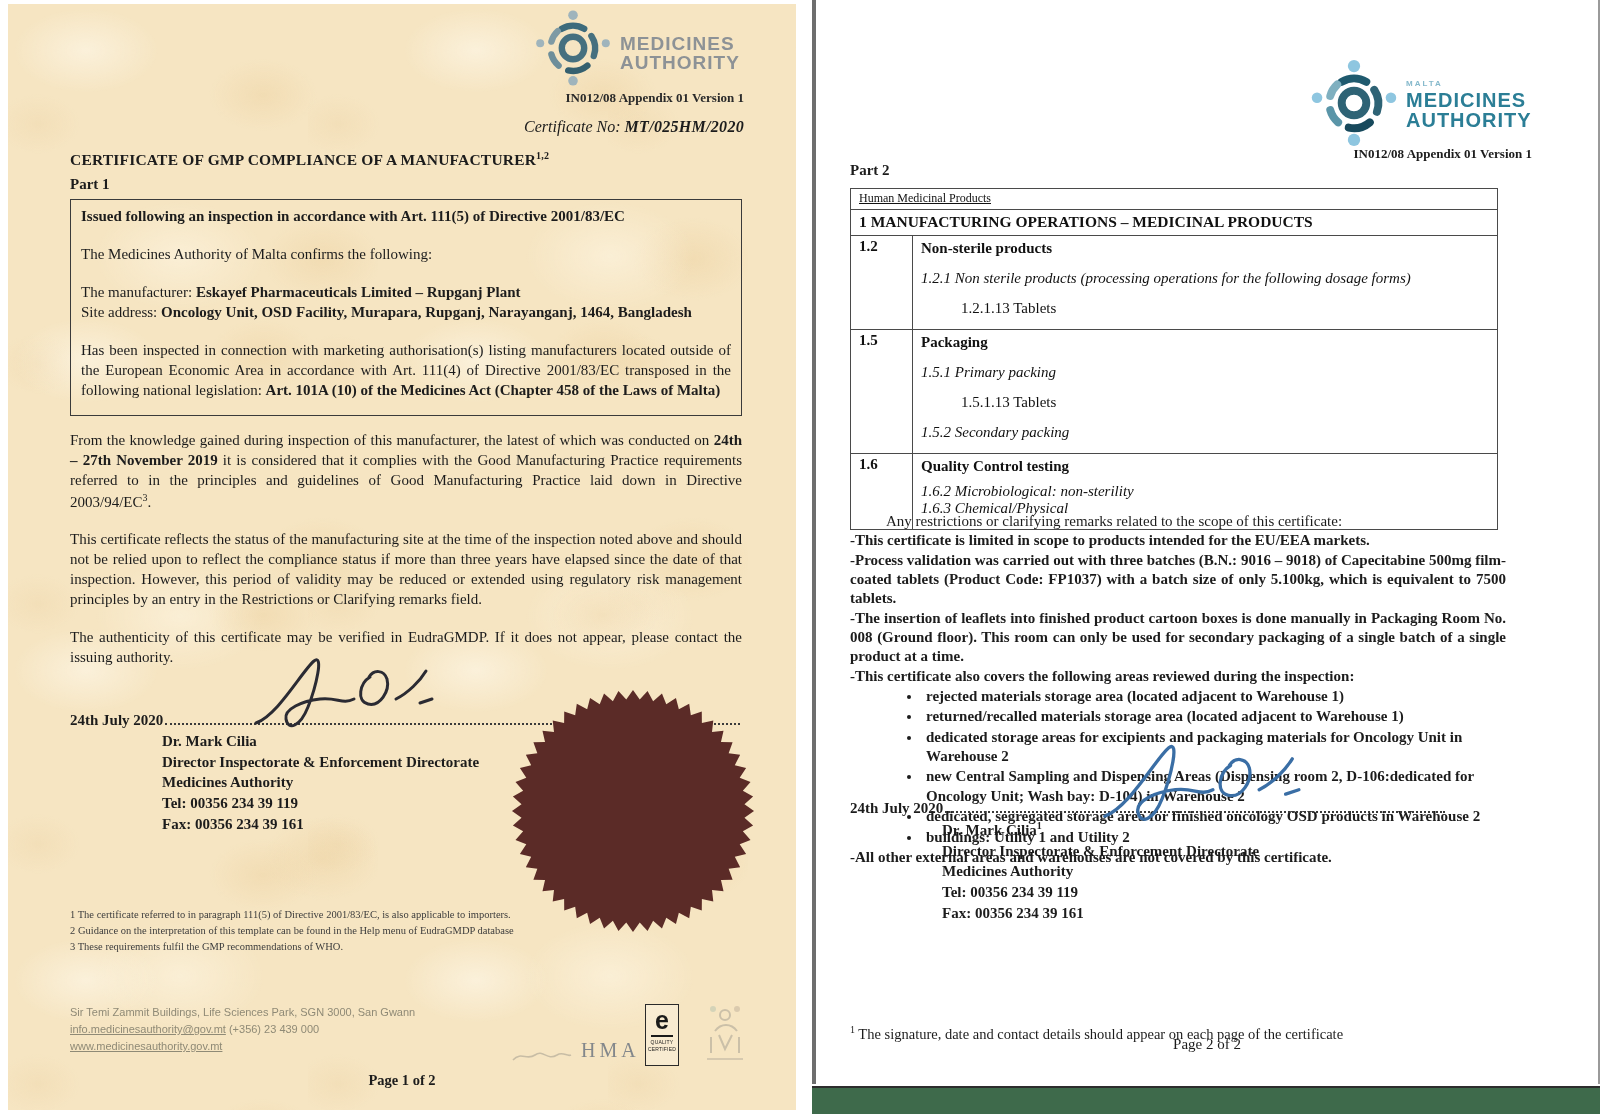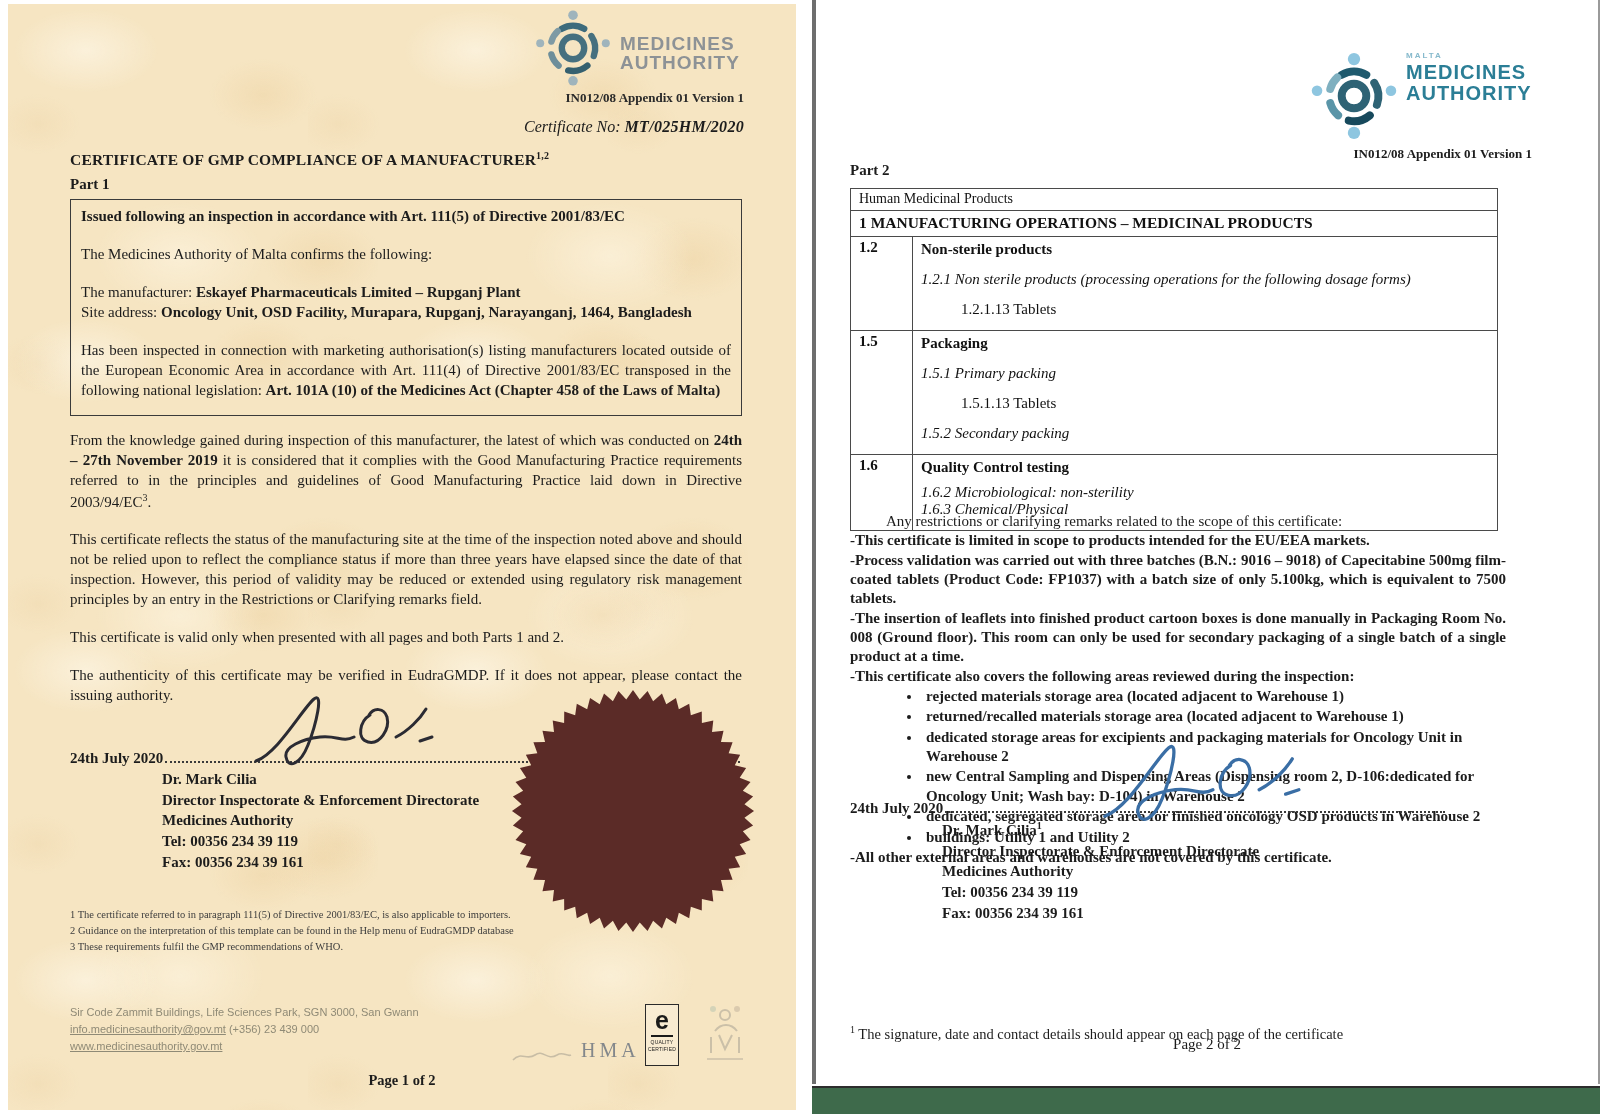--- a/index.html
+++ b/index.html
@@ -60,29 +60,29 @@
   .mark-ebox .cap { font-size:5px; font-family:"Liberation Sans", sans-serif; line-height:1.3; margin-top:2px; letter-spacing:.2px; }
   .mark-faint { position:absolute; left:196px; top:2px; opacity:.55; }
 
   
   .page2 {
     position:absolute; left:812px; top:0; width:788px; height:1084px; background:#ffffff;
     border-left:4px solid #6e6e6e; border-right:2px solid #9a9a9a;
   }
   .greenbar { position:absolute; left:812px; top:1086px; width:788px; height:28px; background:#3e6a4b; border-top:2px solid #2d2d2d; }
 
-  .p2-logo { position:absolute; left:492px; top:52px; display:flex; }
+  .p2-logo { position:absolute; left:492px; top:59px; display:flex; align-items:center; }
   .p2-logo .logo-words { font-size:20px; color:#2b7e96; margin-left:6px; }
   .p2-logo .malta { display:block; font-size:8px; letter-spacing:2px; color:#85b9cc; font-weight:bold; margin-bottom:2px; }
   .p2-appendix { position:absolute; top:146px; right:66px; font-size:13px; font-weight:bold; }
   .p2-part { position:absolute; left:34px; top:162px; font-weight:bold; font-size:15px; }
 
   .p2-table { position:absolute; left:34px; top:188px; width:648px; border-collapse:collapse; font-size:15px; color:#111; }
   .p2-table td { border:1.2px solid #4a4a4a; vertical-align:top; padding:2px 8px; }
-  .p2-table .th1 { font-size:14px; padding:2px 0 3px 8px; }
+  .p2-table .th1 { font-size:12px; padding:2px 0 3px 8px;text-decoration:underline; }
   .p2-table .th2 { font-weight:bold; font-size:15.5px; padding:3px 8px 4px 8px; }
   .p2-table .code { width:62px; font-weight:bold; }
   .p2-table .rowtitle { font-weight:bold; padding-top:2px; }
   .p2-table .it { font-style:italic; margin-top:13px; }
   .p2-table .ind { margin-top:13px; padding-left:40px; }
   .p2-table .cellpad { padding-bottom:12px;margin-left:29px; }
 
   .p2-restrict { position:absolute; left:34px; top:512px; width:656px; font-size:15px; line-height:1.29; }
   .p2-restrict .intro { font-weight:normal;padding-left:36px; }
   .p2-restrict .r { font-weight:bold; text-align:justify; }
@@ -143,21 +143,20 @@
       </div>
       <div class="b-line" style="text-align:justify">
         <span>Has been inspected in connection with marketing authorisation(s) listing manufacturers located outside of the European Economic Area in accordance with Art. 111(4) of Directive 2001/83/EC transposed in the following national legislation: </span><b>Art. 101A (10) of the Medicines Act (Chapter 458 of the Laws of Malta)</b>
       </div>
     </div>
 
     <div class="p1-para first">
       <span>From the knowledge gained during inspection of this manufacturer, the latest of which was conducted on </span><b>24th – 27th November 2019</b><span> it is considered that it complies with the Good Manufacturing Practice requirements referred to in the principles and guidelines of Good Manufacturing Practice laid down in Directive 2003/94/EC</span><sup>3</sup><span>.</span>
     </div>
     <div class="p1-para">This certificate reflects the status of the manufacturing site at the time of the inspection noted above and should not be relied upon to reflect the compliance status if more than three years have elapsed since the date of that inspection.  However, this period of validity may be reduced or extended using regulatory risk management principles by an entry in the Restrictions or Clarifying remarks field.</div>
-    <div class="p1-para">This certificate is valid only when presented with all pages and both Parts 1 and 2.</div>
     <div class="p1-para">The authenticity of this certificate may be verified in EudraGMDP.  If it does not appear, please contact the issuing authority.</div>
 
     <div class="sig-row">
       <span class="sig-date">24th July 2020</span>
       <span class="sig-line">
         <svg class="sig-script" width="230" height="78" viewBox="0 0 230 78">
           <g fill="none" stroke="#2b2b33" stroke-width="3" stroke-linecap="round">
             <path d="M6 70 C28 62 52 18 64 8 C74 0 66 34 58 54 C50 74 38 78 36 66 C34 56 52 48 70 46 C88 44 92 52 104 46"></path>
             <path d="M120 24 C110 30 106 48 118 51 C130 54 140 38 137 26 C134 17 124 16 119 24"></path>
             <path d="M146 46 C158 40 170 28 176 18 M170 50 L182 46"></path>
@@ -178,21 +177,21 @@
     <polygon id="seal-polygon" points="110.0,6.0 115.8,14.2 122.5,6.8 127.3,15.6 134.9,9.0 138.6,18.3 146.9,12.8 149.4,22.5 158.3,17.9 159.7,27.8 169.1,24.4 169.2,34.4 179.0,32.2 177.9,42.1 187.8,41.0 185.6,50.8 195.6,50.9 192.2,60.3 202.1,61.7 197.5,70.6 207.2,73.1 201.7,81.4 211.0,85.1 204.4,92.7 213.2,97.5 205.8,104.2 214.0,110.0 205.8,115.8 213.2,122.5 204.4,127.3 211.0,134.9 201.7,138.6 207.2,146.9 197.5,149.4 202.1,158.3 192.2,159.7 195.6,169.1 185.6,169.2 187.8,179.0 177.9,177.9 179.0,187.8 169.2,185.6 169.1,195.6 159.7,192.2 158.3,202.1 149.4,197.5 146.9,207.2 138.6,201.7 134.9,211.0 127.3,204.4 122.5,213.2 115.8,205.8 110.0,214.0 104.2,205.8 97.5,213.2 92.7,204.4 85.1,211.0 81.4,201.7 73.1,207.2 70.6,197.5 61.7,202.1 60.3,192.2 50.9,195.6 50.8,185.6 41.0,187.8 42.1,177.9 32.2,179.0 34.4,169.2 24.4,169.1 27.8,159.7 17.9,158.3 22.5,149.4 12.8,146.9 18.3,138.6 9.0,134.9 15.6,127.3 6.8,122.5 14.2,115.8 6.0,110.0 14.2,104.2 6.8,97.5 15.6,92.7 9.0,85.1 18.3,81.4 12.8,73.1 22.5,70.6 17.9,61.7 27.8,60.3 24.4,50.9 34.4,50.8 32.2,41.0 42.1,42.1 41.0,32.2 50.8,34.4 50.9,24.4 60.3,27.8 61.7,17.9 70.6,22.5 73.1,12.8 81.4,18.3 85.1,9.0 92.7,15.6 97.5,6.8 104.2,14.2" fill="#5b2b27"></polygon>
   </svg>
 
   <div class="p1-footnotes">
     <div>1 The certificate referred to in paragraph 111(5) of Directive 2001/83/EC, is also applicable to importers.</div>
     <div>2 Guidance on the interpretation of this template can be found in the Help menu of EudraGMDP database</div>
     <div>3 These requirements fulfil the GMP recommendations of WHO.</div>
   </div>
 
   <div class="p1-footer">
-    <div>Sir Code Zammit Buildings, Life Sciences Park, SGN 3000, San Gwann</div>
+    <div>Sir Temi Zammit Buildings, Life Sciences Park, SGN 3000, San Gwann</div>
     <div><span class="u">info.medicinesauthority@gov.mt</span><span> (+356) 23 439 000</span></div>
     <div class="u">www.medicinesauthority.gov.mt</div>
   </div>
 
   <div class="p1-marks">
     <svg class="mark-script" width="62" height="18" viewBox="0 0 62 18">
       <path d="M2 13 C10 4 16 14 24 8 C32 2 36 14 46 8 C52 4 56 10 60 8" fill="none" stroke="#9b968a" stroke-width="1.6"></path>
     </svg>
     <span class="mark-hma">HMA</span>
     <span class="mark-ebox">

